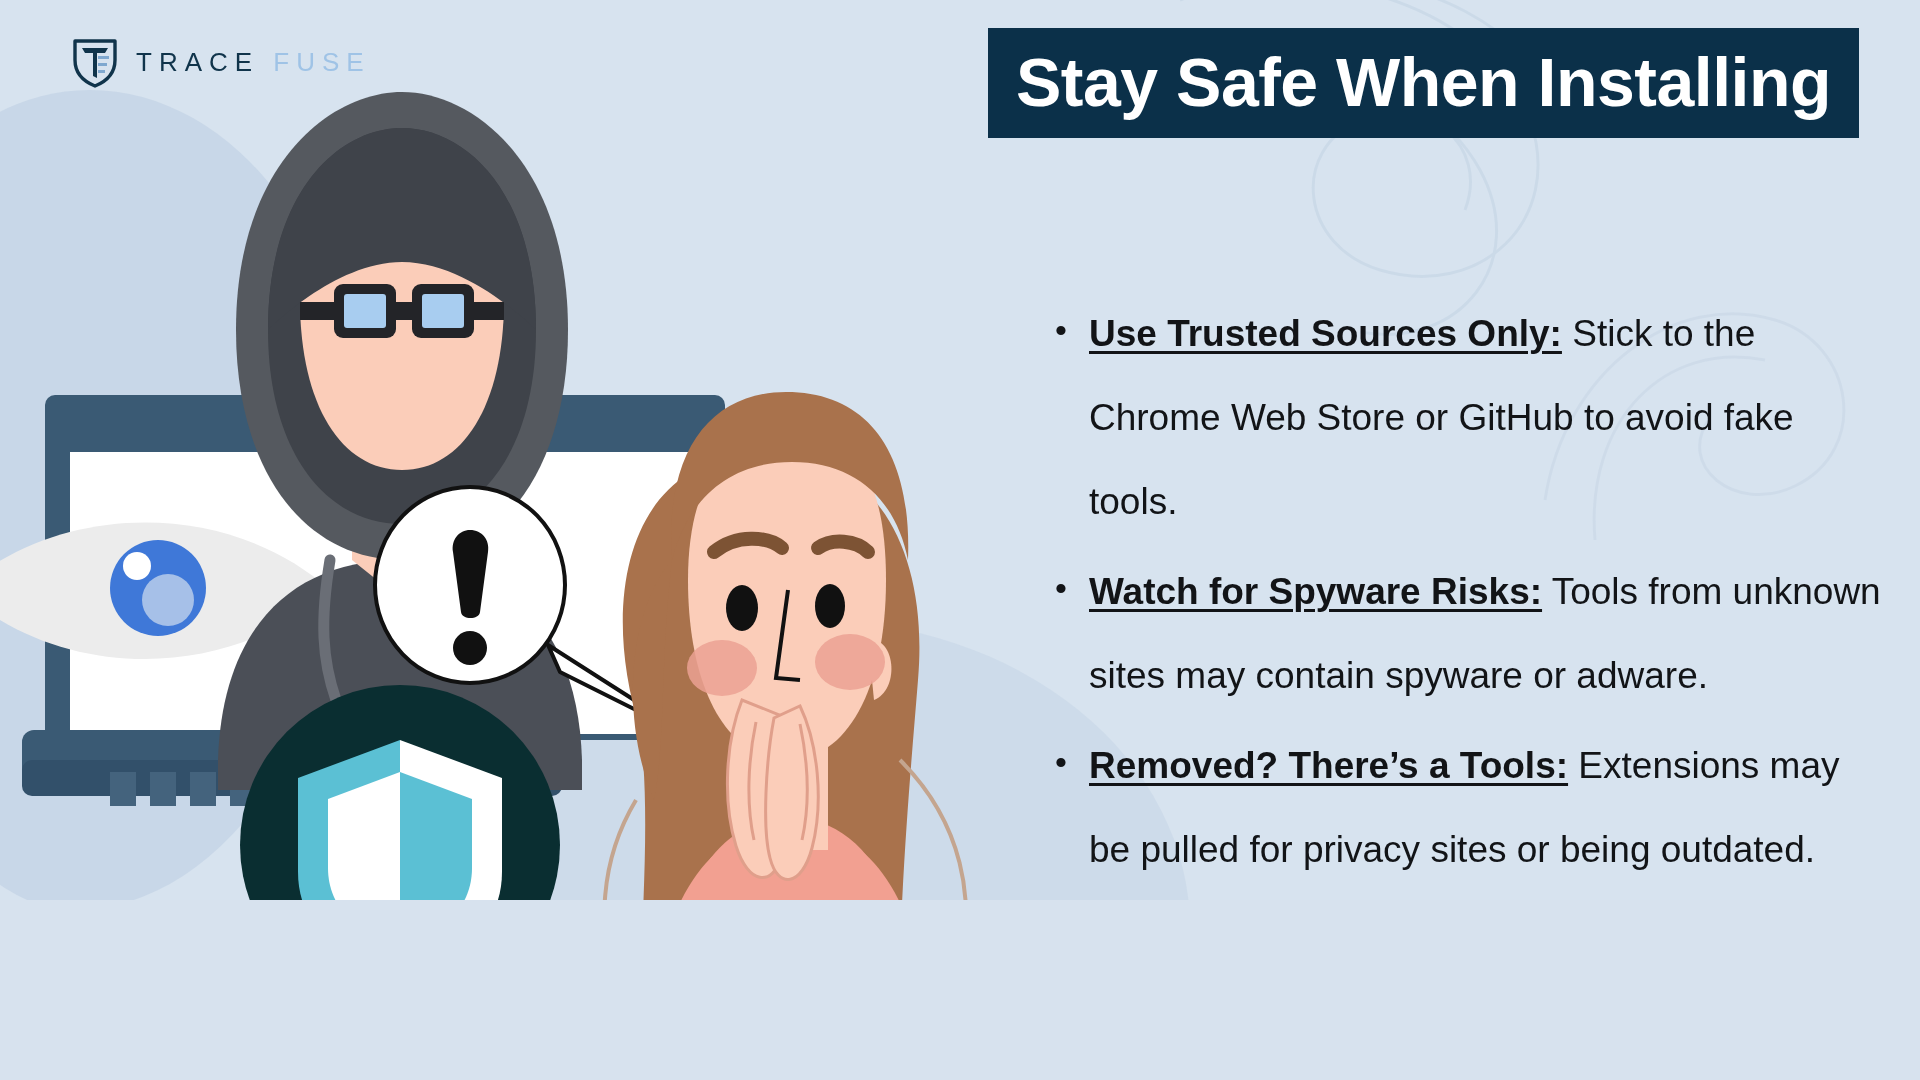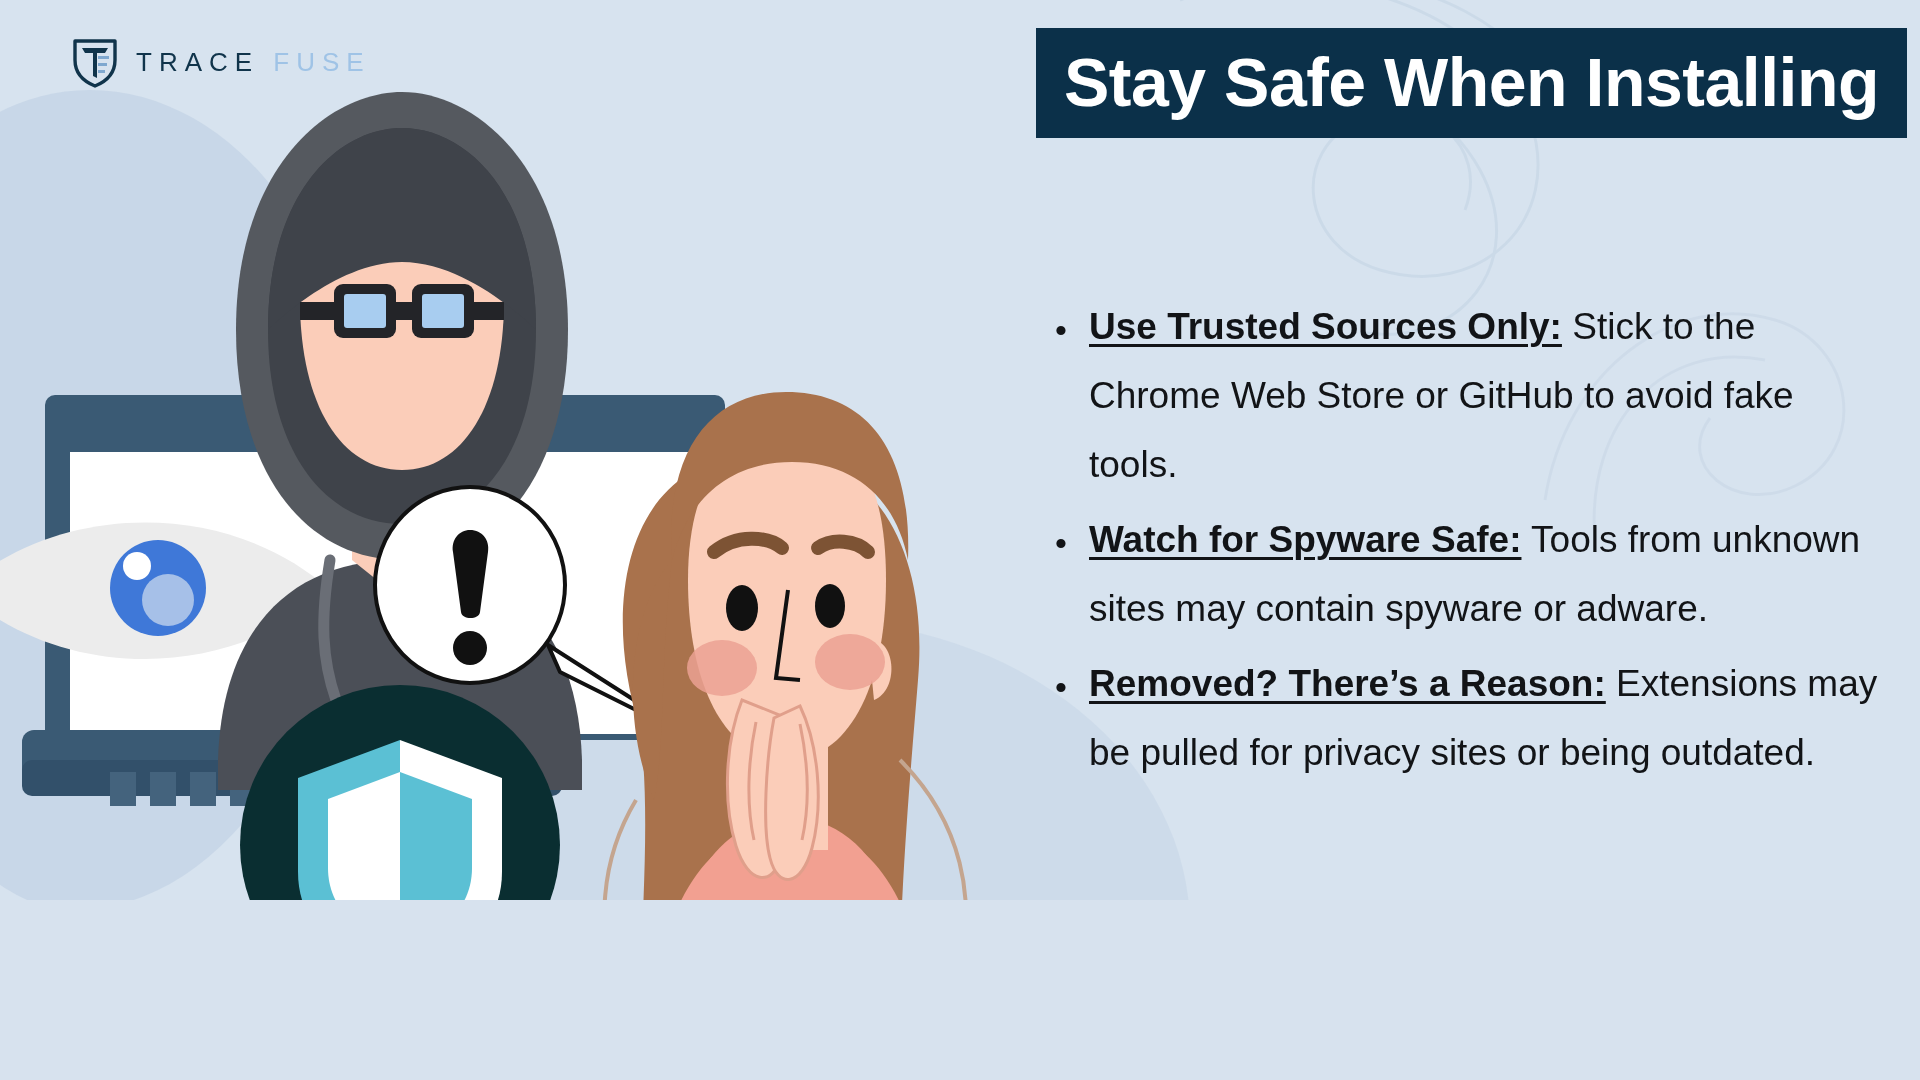--- a/index.html
+++ b/index.html
@@ -61,21 +61,21 @@
     letter-spacing: 7px;
     font-weight: 500;
     white-space: nowrap;
   }
   .logo-trace { color: #10344b; }
   .logo-fuse  { color: #9fc3e6; }
 
   
   .title-wrap {
     position: absolute;
-    left: 642px; top: 28px;
+    left: 594px; top: 28px;
     width: 1265px;
     z-index: 30;
     text-align: right;
   }
   .title-line {
     display: inline-block;
     background: #0b3049;
     color: #ffffff;
     font-size: 68px;
     line-height: 1.0;
@@ -102,21 +102,21 @@
   .bullet-dot {
     flex: 0 0 auto;
     width: 34px;
     font-size: 34px;
     line-height: 76px;
     color: #121417;
   }
   .bullet-body {
     flex: 1 1 auto;
     font-size: 37px;
-    line-height: 69px;
+    line-height: 84px;
     font-weight: 400;
     color: #121417;
   }
   .bullet-lead {
     font-weight: 700;
     text-decoration: underline;
     text-underline-offset: 5px;
     text-decoration-thickness: 3px;
   }
 
@@ -264,23 +264,23 @@
 
   <div class="bullets">
 
     <div class="bullet-row">
       <div class="bullet-dot">•</div>
       <div class="bullet-body"><span class="bullet-lead">Use Trusted Sources Only:</span><span> Stick to the Chrome Web Store or GitHub to avoid fake tools.</span></div>
     </div>
 
     <div class="bullet-row">
       <div class="bullet-dot">•</div>
-      <div class="bullet-body"><span class="bullet-lead">Watch for Spyware Safe:</span><span> Tools from unknown sites may contain spyware or adware.</span></div>
+      <div class="bullet-body"><span class="bullet-lead">Watch for Spyware Risks:</span><span> Tools from unknown sites may contain spyware or adware.</span></div>
     </div>
 
     <div class="bullet-row">
       <div class="bullet-dot">•</div>
-      <div class="bullet-body"><span class="bullet-lead">Removed? There’s a Reason:</span><span> Extensions may be pulled for privacy sites or being outdated.</span></div>
+      <div class="bullet-body"><span class="bullet-lead">Removed? There’s a Tools:</span><span> Extensions may be pulled for privacy sites or being outdated.</span></div>
     </div>
 
   </div>
 
 </div>
 
 </body></html>

